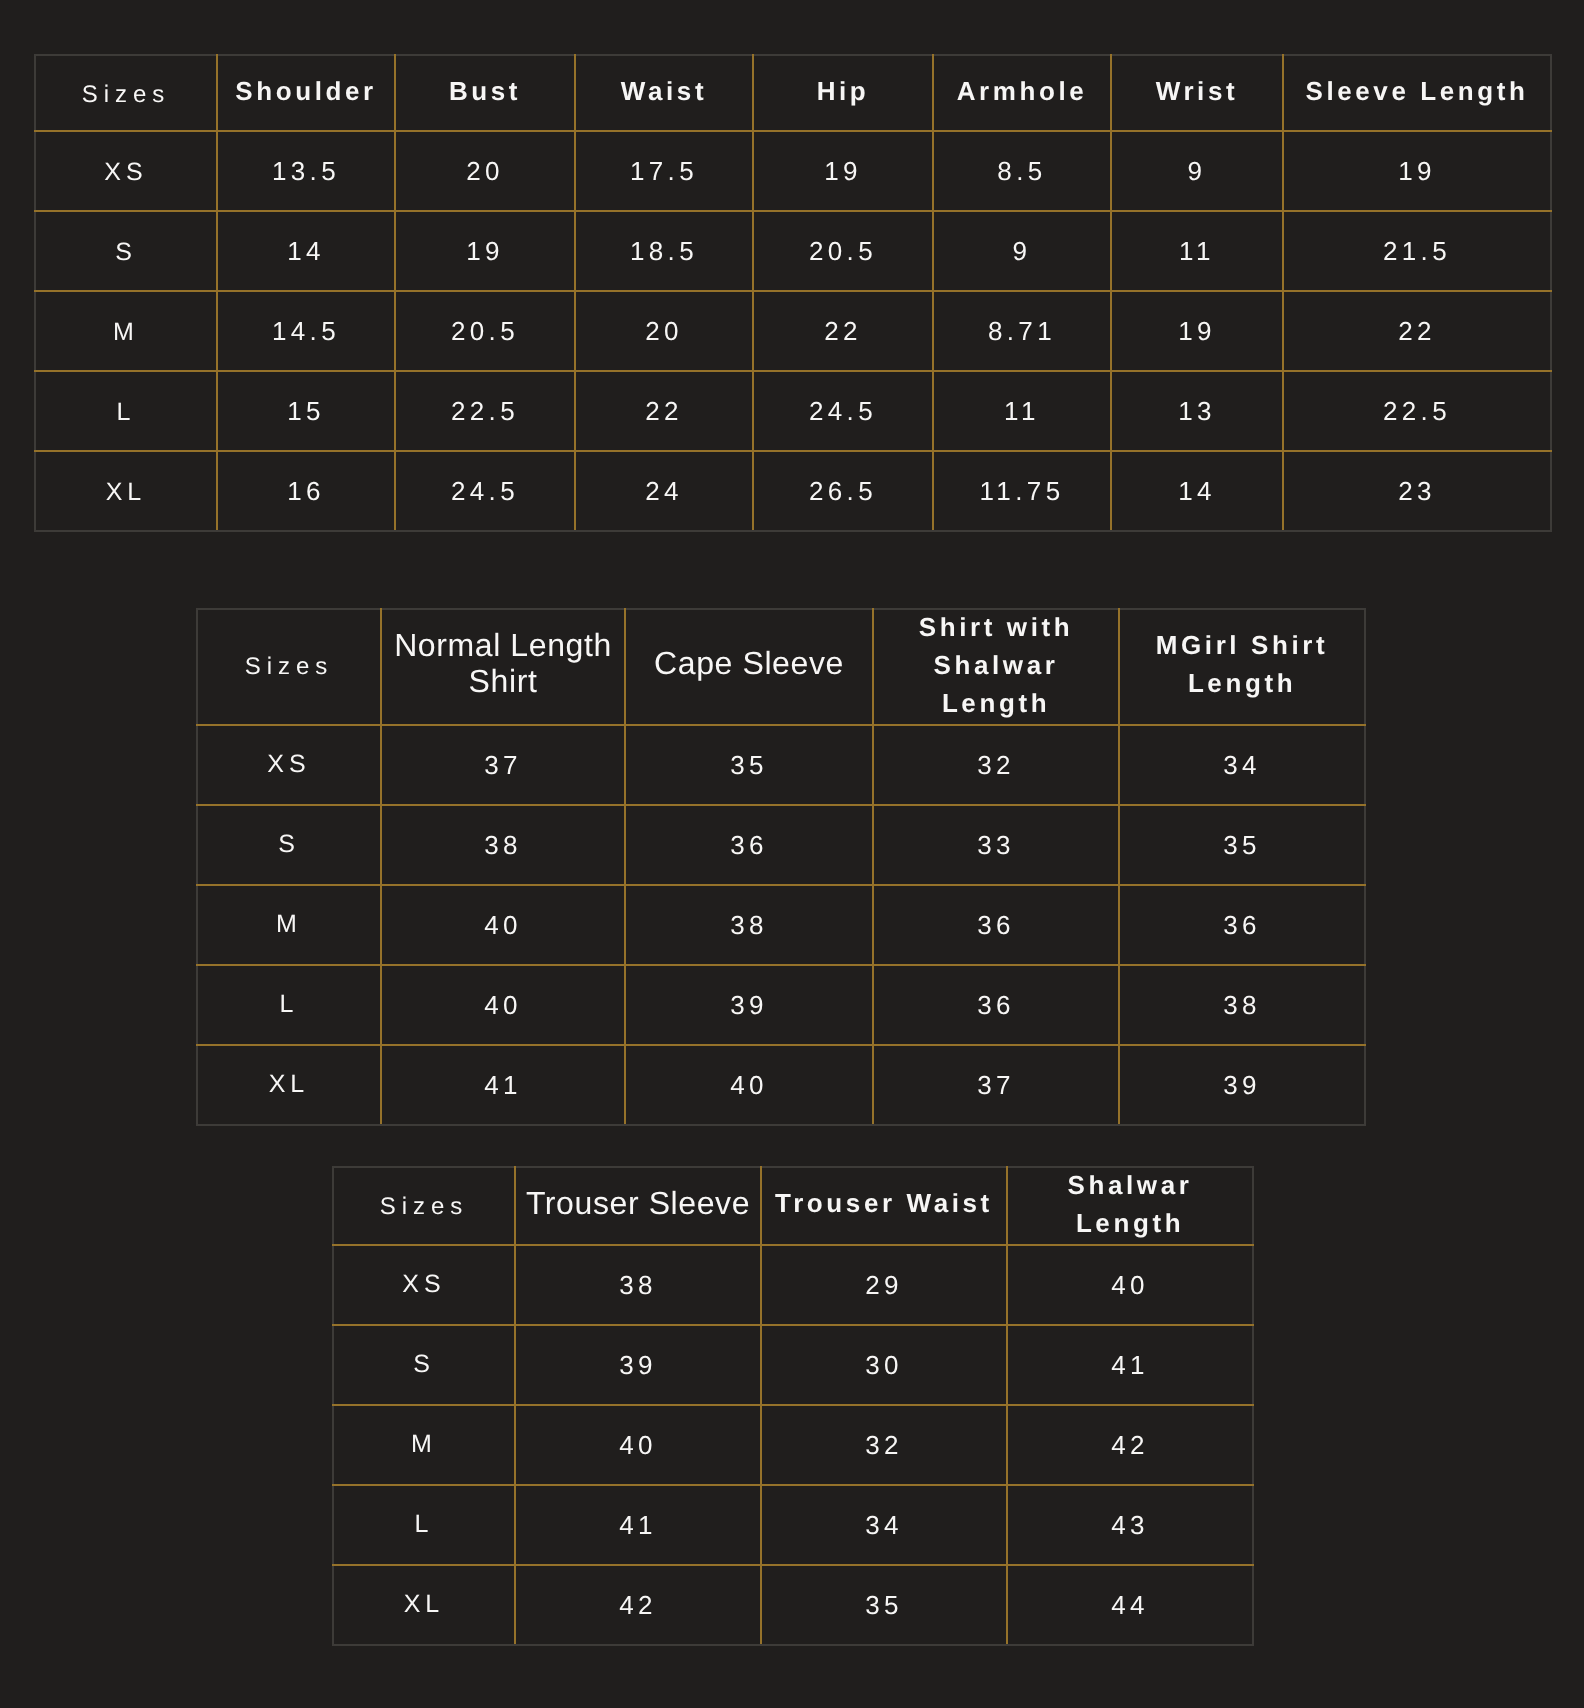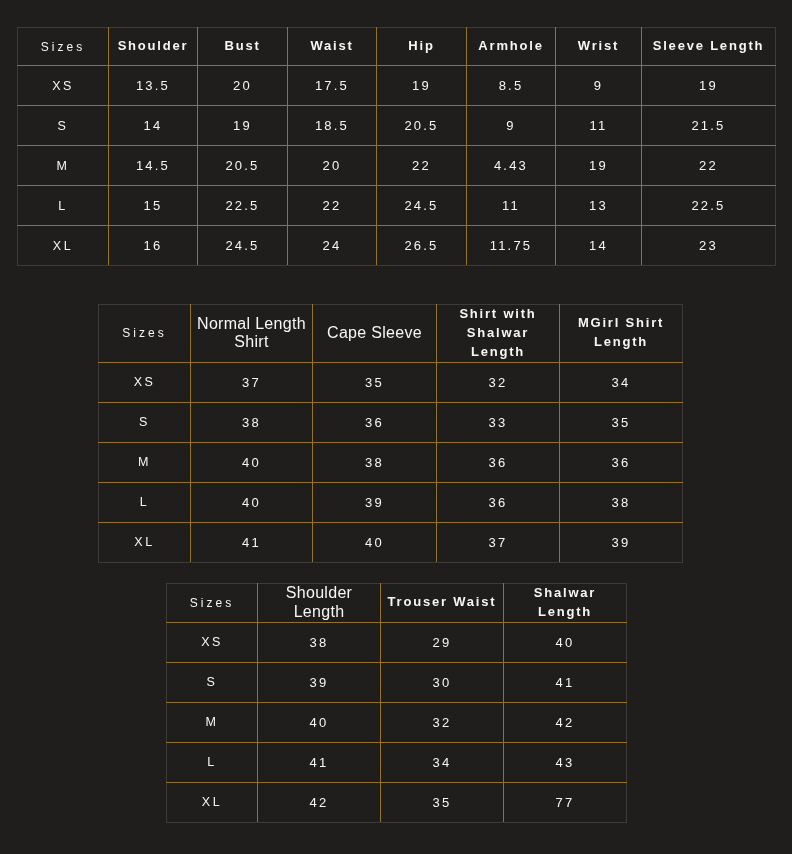--- a/index.html
+++ b/index.html
@@ -80,21 +80,21 @@
             <td class="measure-value">9</td>
             <td class="measure-value">11</td>
             <td class="measure-value">21.5</td>
           </tr>
           <tr>
             <td class="size-label">M</td>
             <td class="measure-value">14.5</td>
             <td class="measure-value">20.5</td>
             <td class="measure-value">20</td>
             <td class="measure-value">22</td>
-            <td class="measure-value">4.43</td>
+            <td class="measure-value">8.71</td>
             <td class="measure-value">19</td>
             <td class="measure-value">22</td>
           </tr>
           <tr>
             <td class="size-label">L</td>
             <td class="measure-value">15</td>
             <td class="measure-value">22.5</td>
             <td class="measure-value">22</td>
             <td class="measure-value">24.5</td>
             <td class="measure-value">11</td>
@@ -178,21 +178,21 @@
     <table style="width: 460px;">
         <colgroup>
           <col style="width: 91px;">
           <col style="width: 123px;">
           <col style="width: 123px;">
           <col style="width: 123px;">
         </colgroup>
         <thead>
           <tr>
             <th class="h-sizes">Sizes</th>
-            <th class="h-plain">Shoulder Length</th>
+            <th class="h-plain">Trouser Sleeve</th>
             <th class="h-spaced">Trouser Waist</th>
             <th class="h-spaced">Shalwar Length</th>
           </tr>
         </thead>
         <tbody>
           <tr>
             <td class="size-label">XS</td>
             <td class="measure-value">38</td>
             <td class="measure-value">29</td>
             <td class="measure-value">40</td>
@@ -212,18 +212,18 @@
           <tr>
             <td class="size-label">L</td>
             <td class="measure-value">41</td>
             <td class="measure-value">34</td>
             <td class="measure-value">43</td>
           </tr>
           <tr>
             <td class="size-label">XL</td>
             <td class="measure-value">42</td>
             <td class="measure-value">35</td>
-            <td class="measure-value">77</td>
+            <td class="measure-value">44</td>
           </tr>
         </tbody>
       </table>
   </div>
 </div>
 
 </body></html>

